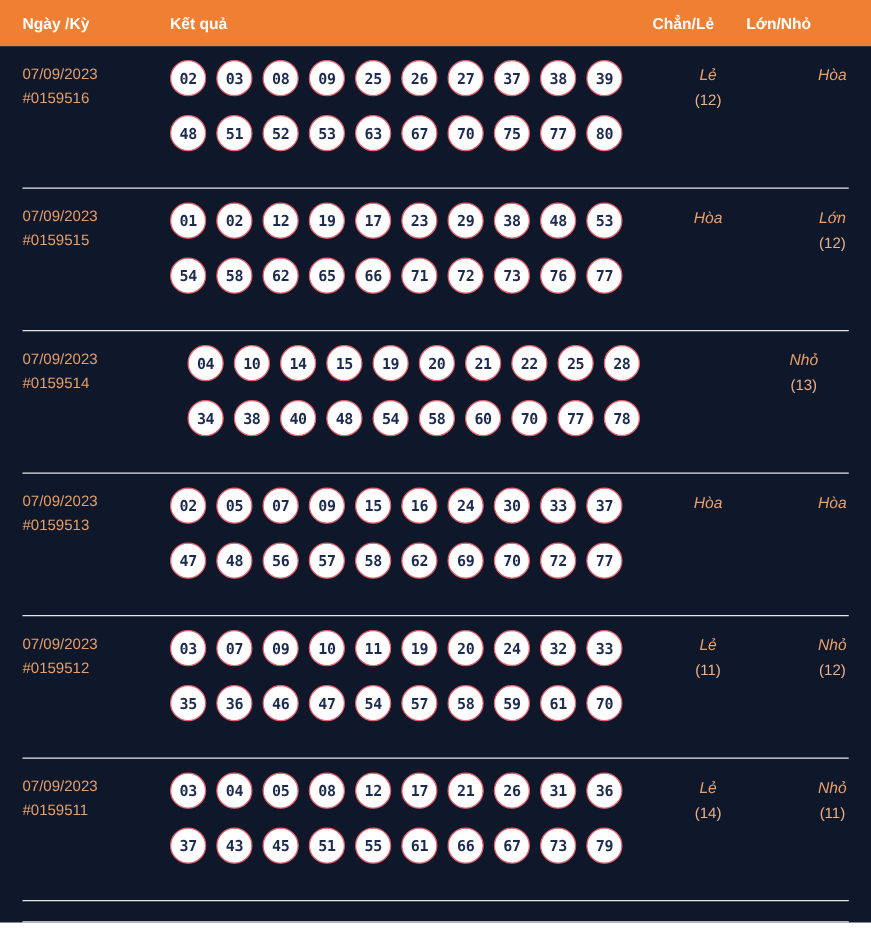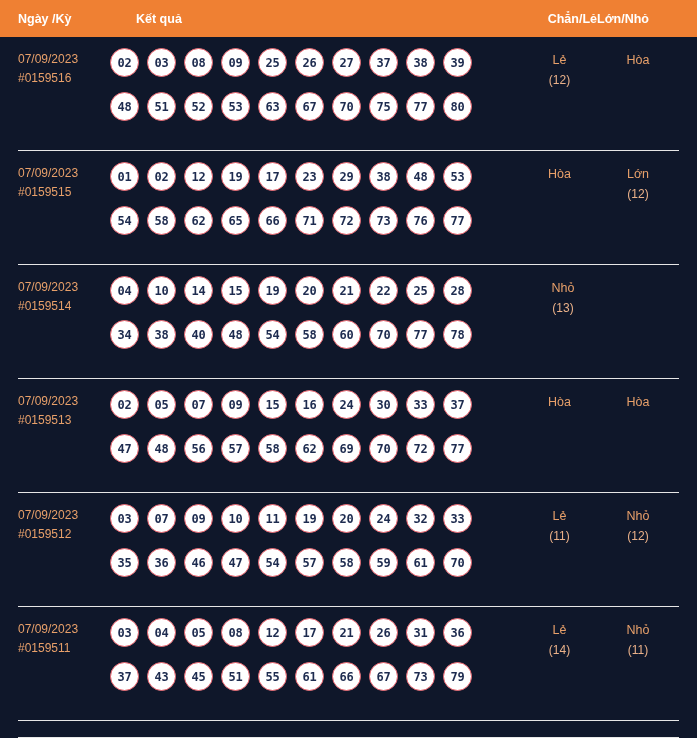--- a/index.html
+++ b/index.html
@@ -27,33 +27,34 @@
     background: #ef8033;
     display: flex;
     align-items: center;
     color: #ffffff;
     font-size: 12.5px;
     font-weight: bold;
     box-sizing: border-box;
   }
   .col-date   { width: 92px;  padding-left: 18px; box-sizing: border-box; }
   .col-result { width: 430px; box-sizing: border-box; padding-left: 44px; }
-  .col-oe     { width: 75px;  box-sizing: border-box; text-align: right; }
+  .col-oe     { width: 75px;  box-sizing: border-box; text-align: left; }
   .col-bs     { width: 82px;  box-sizing: border-box; text-align: left; }
 
   
   .table-body { padding: 0; }
 
   .result-row {
     display: flex;
     align-items: flex-start;
     position: relative;
     height: 114px;
     box-sizing: border-box;
     padding-top: 11px;
+    gap: 40px;
   }
   .result-row::after {
     content: "";
     position: absolute;
     left: 18px;
     right: 18px;
     bottom: 0;
     height: 1px;
     background: #e6e6e6;
   }
@@ -120,21 +121,21 @@
   .cell-verdict {
     box-sizing: border-box;
     text-align: center;
     color: #e8a06a;
     font-size: 12.5px;
     line-height: 20px;
     padding-top: 2px;
   }
   .cell-verdict.oe { width: 75px; }
   .cell-verdict.bs { width: 82px; }
-  .cell-verdict .verdict-label { display: block; }
+  .cell-verdict .verdict-label { display: block; font-style: italic; }
   .cell-verdict .verdict-count { display: block; color: #eab189; font-size: 12px; }
   .cell-verdict .verdict-count:empty { display: none; }
 </style>
 </head>
 <body>
 
 <div class="results-table">
 
   <div class="table-header">
     <div class="col-date">Ngày /Kỳ</div>

